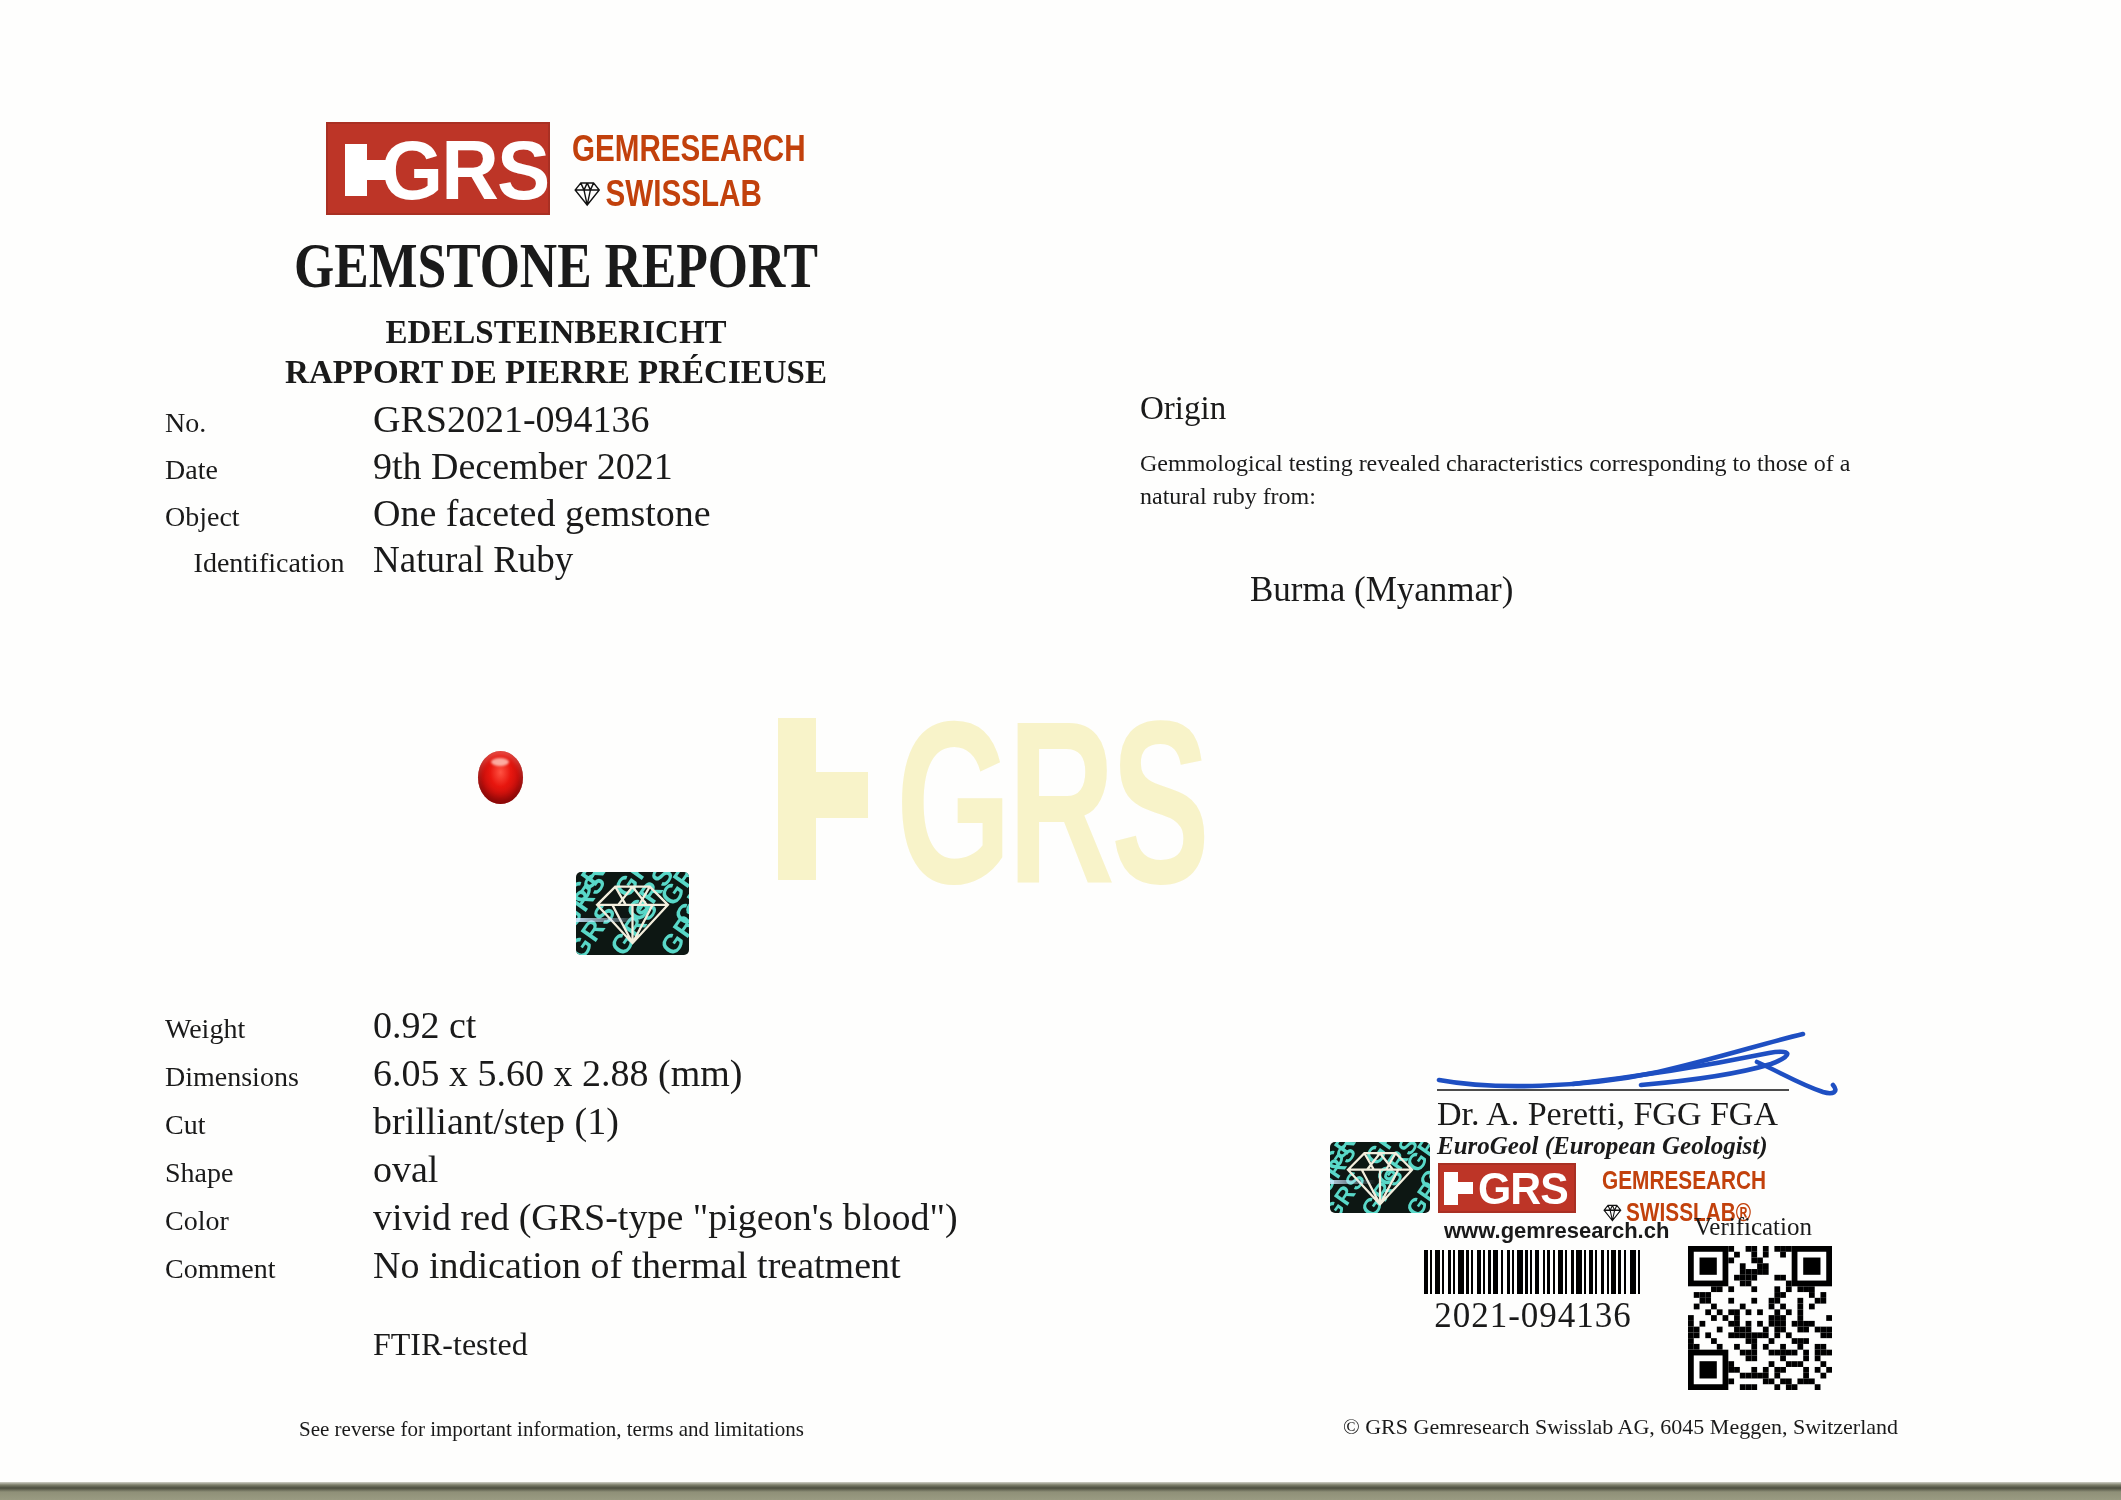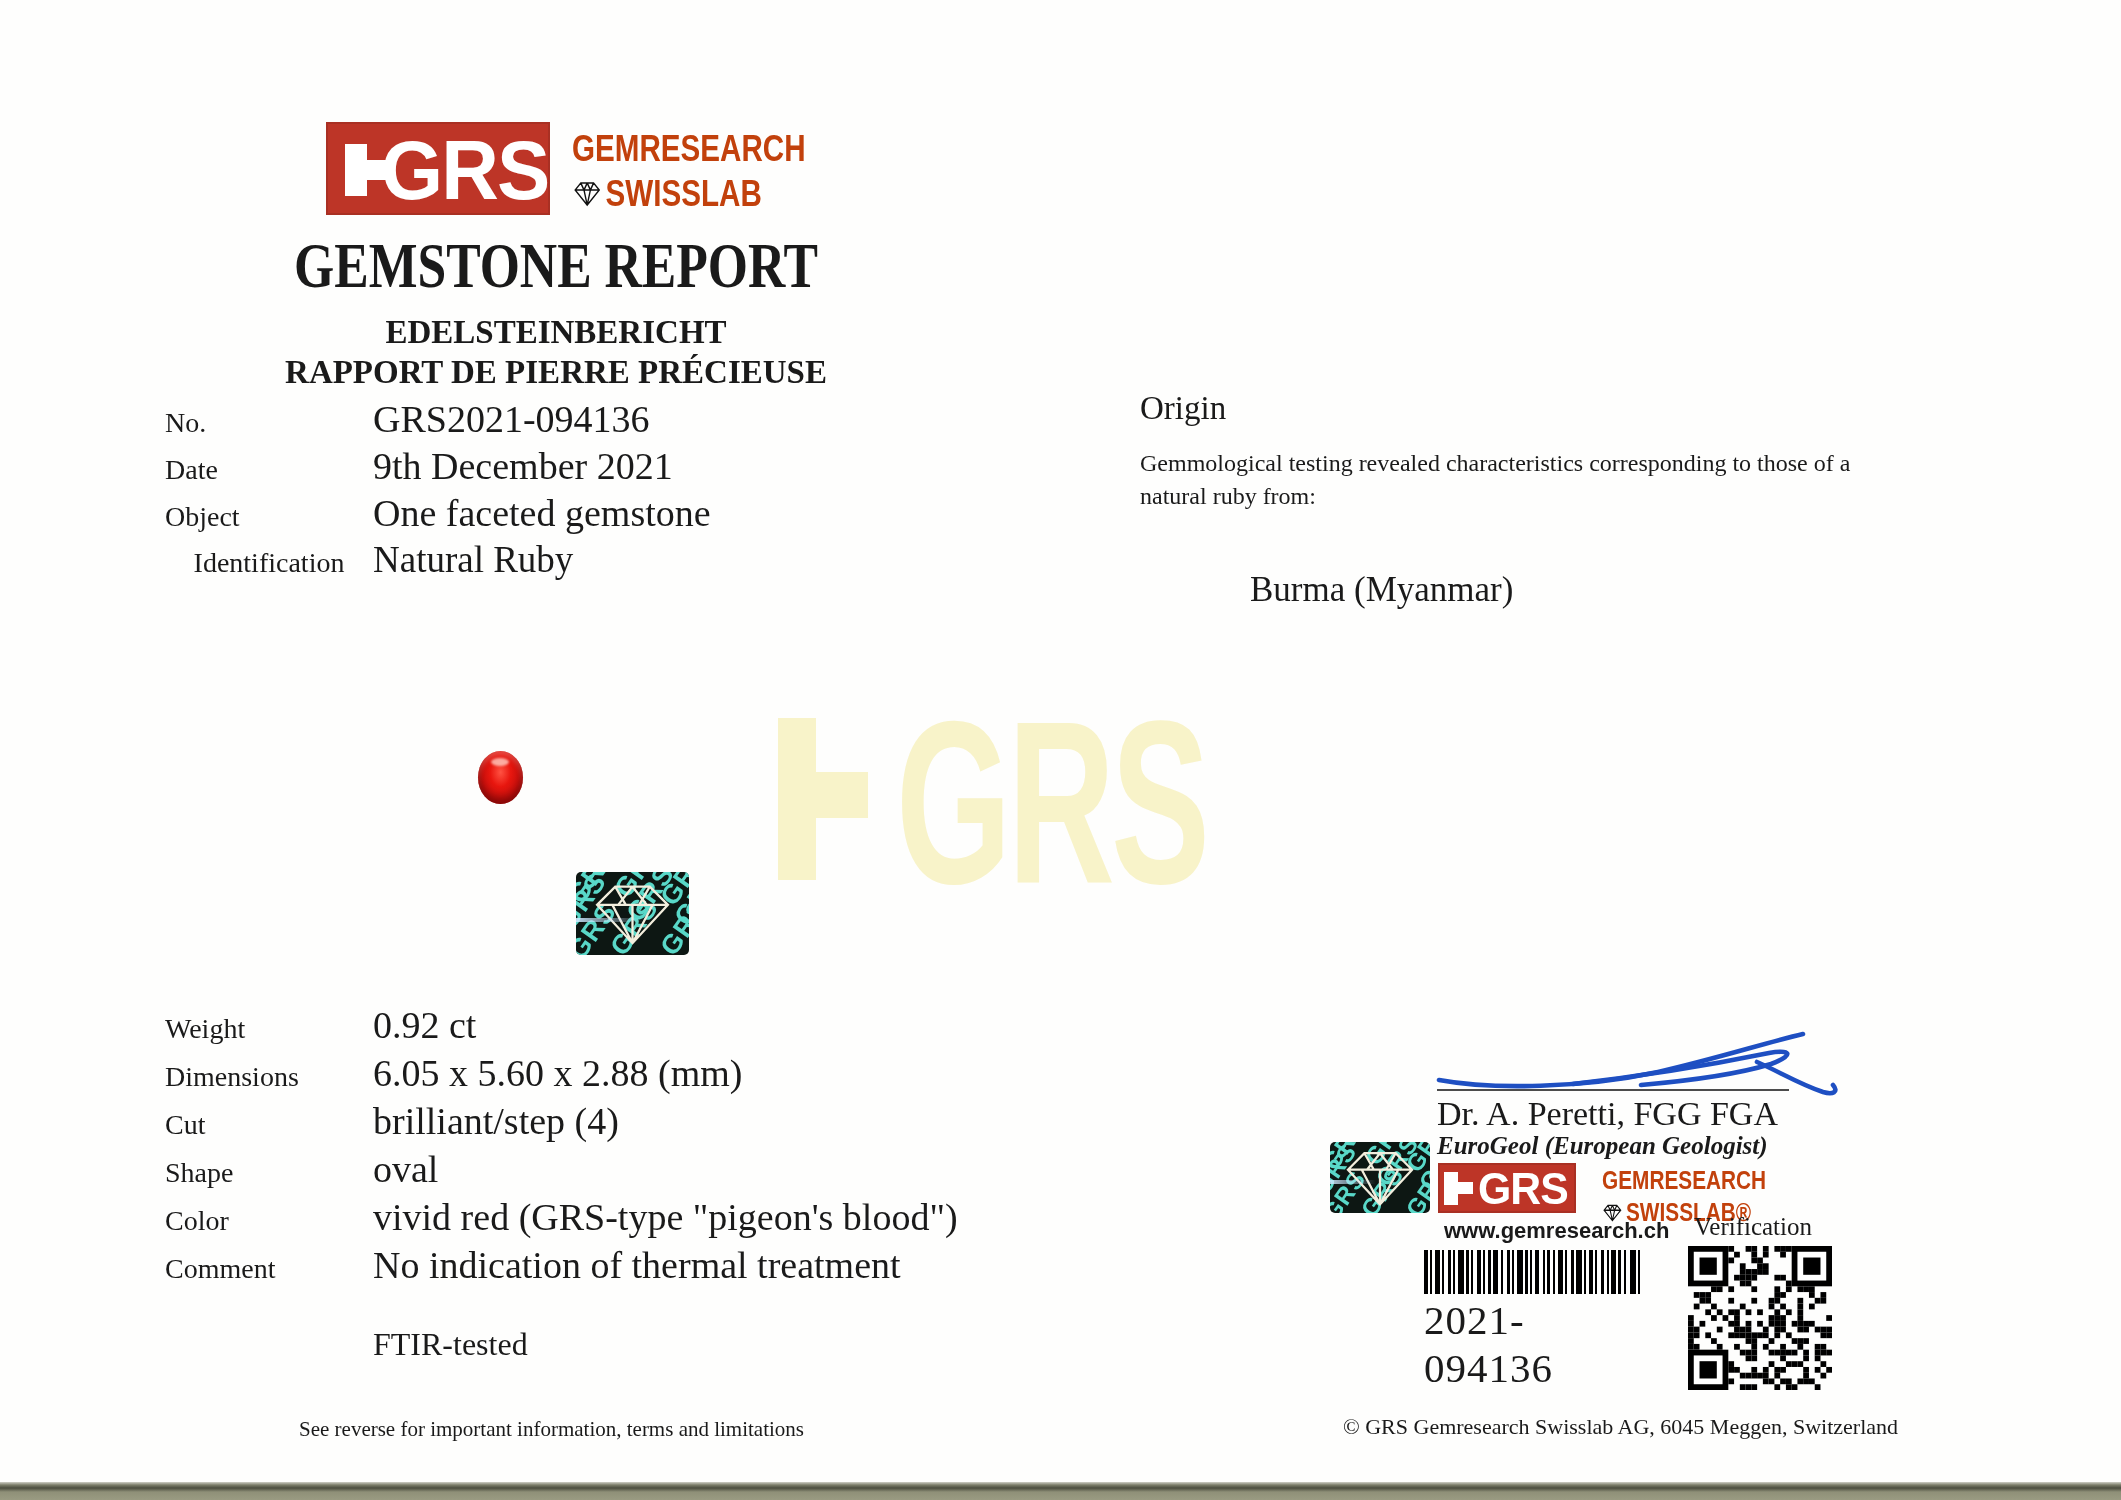--- a/index.html
+++ b/index.html
@@ -83,22 +83,22 @@
 
   
   .sig-svg{position:absolute;left:1433px;top:1026px;}
   .sig-line{position:absolute;left:1437px;top:1089px;width:352px;height:2px;background:#4c4c4c;}
   .sig-name{position:absolute;left:1437px;top:1095px;font-size:34px;}
   .sig-role{position:absolute;left:1437px;top:1132px;font-size:25px;font-style:italic;font-weight:bold;text-align:center;}
   .website{position:absolute;left:1444px;top:1218px;font-family:"Liberation Sans",sans-serif;
            font-weight:bold;font-size:22px;}
   .verification{position:absolute;left:1694px;top:1213px;font-size:25px;}
   #barcode{position:absolute;left:1424px;top:1250px;width:218px;height:44px;}
-  .barcode-num{position:absolute;left:1424px;top:1296px;width:218px;text-align:left;
-               font-size:41px;letter-spacing:1px;}
+  .barcode-num{position:absolute;left:1424px;top:1296px;width:218px;text-align:center;
+               font-size:35px;letter-spacing:1px;}
   #qr{position:absolute;left:1688px;top:1246px;width:144px;height:144px;}
 
   
   .footer-left{position:absolute;left:299px;top:1417px;font-size:21px;}
   .footer-right{position:absolute;left:1343px;top:1414px;font-size:22px;}
   .bottom-bar{position:absolute;left:0;top:1482px;width:2121px;height:18px;
       background:linear-gradient(180deg,#cfcfc6 0,#7b7d69 3px,#4b4d3f 6px,#8f9078 10px,#9a9b82 18px);}
 </style>
 </head>
 <body>
@@ -178,21 +178,21 @@
     <div class="frow">
       <span class="lbl">Weight</span>
       <span class="val">0.92 ct</span>
     </div>
     <div class="frow">
       <span class="lbl">Dimensions</span>
       <span class="val">6.05 x 5.60 x 2.88 (mm)</span>
     </div>
     <div class="frow">
       <span class="lbl">Cut</span>
-      <span class="val">brilliant/step (4)</span>
+      <span class="val">brilliant/step (1)</span>
     </div>
     <div class="frow">
       <span class="lbl">Shape</span>
       <span class="val">oval</span>
     </div>
     <div class="frow">
       <span class="lbl">Color</span>
       <span class="val">vivid red (GRS-type "pigeon's blood")</span>
     </div>
     <div class="frow">

